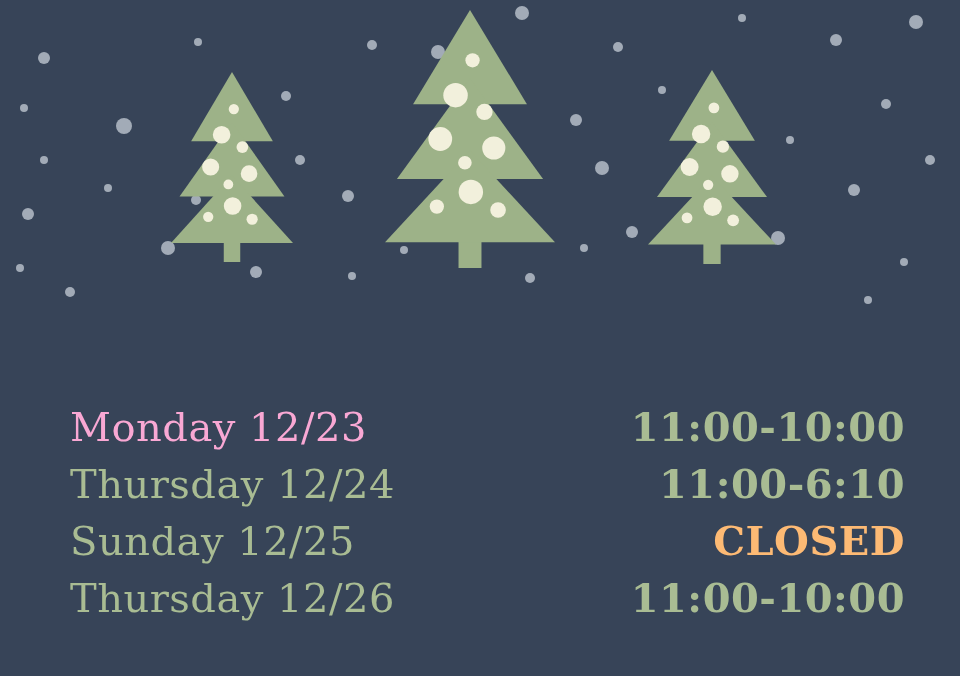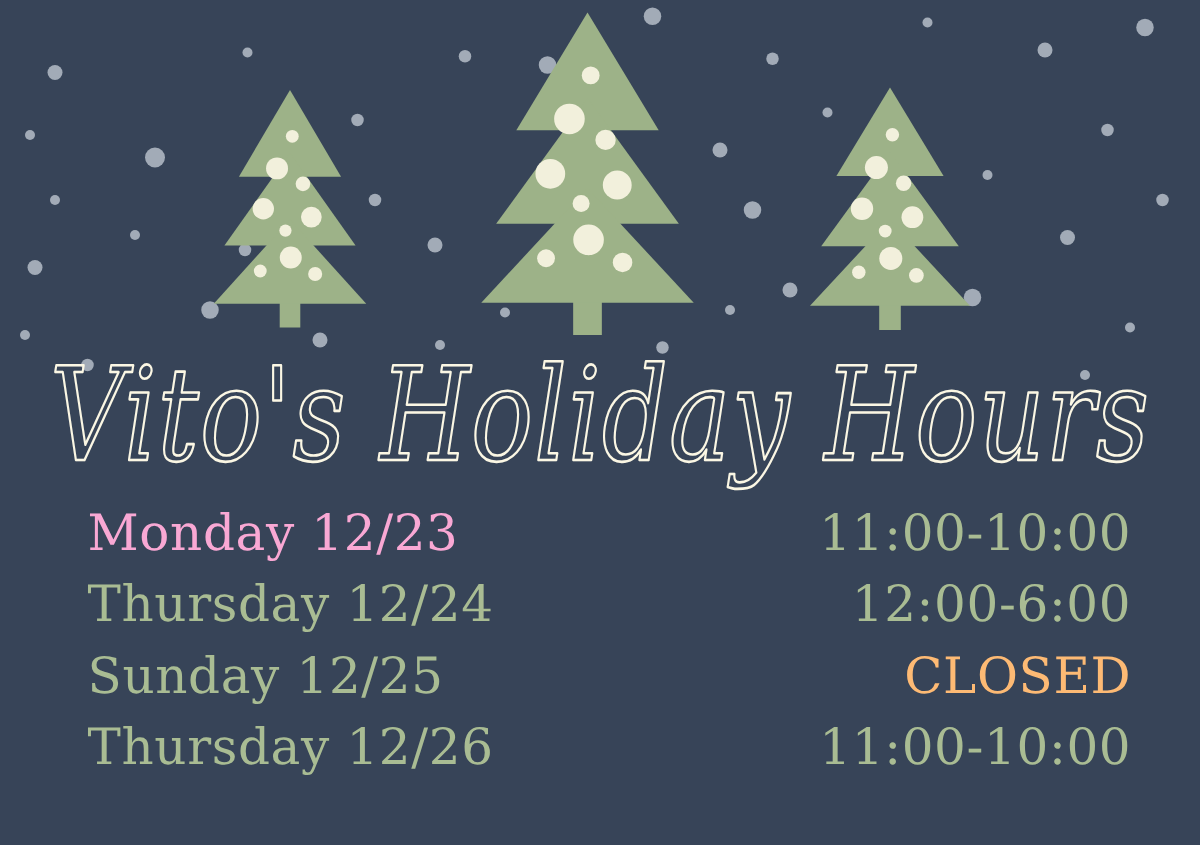--- a/index.html
+++ b/index.html
@@ -77,20 +77,21 @@
     white-space: nowrap;
   }
   .day-cell {
     flex: 0 0 auto;
     text-align: left;
   }
   .spacer { flex: 1 1 auto; }
   .time-cell {
     flex: 0 0 auto;
     text-align: right;
+    font-weight: bold;
   }
 </style>
 </head>
 <body>
 
 <div id="poster" style="background: rgb(55, 68, 88);">
 
   <svg id="snow-layer" viewBox="0 0 960 676" width="960" height="676" aria-hidden="true">
       <circle cx="44" cy="58" r="6" fill="#b9c2cc" opacity="0.82"></circle>
       <circle cx="198" cy="42" r="4" fill="#b9c2cc" opacity="0.82"></circle>
@@ -175,38 +176,33 @@
         <circle cx="722.88" cy="146.63" r="6.144" fill="#f2f0dc"></circle>
         <circle cx="689.6" cy="167" r="8.96" fill="#f2f0dc"></circle>
         <circle cx="729.92" cy="173.79000000000002" r="8.704" fill="#f2f0dc"></circle>
         <circle cx="708.16" cy="184.848" r="5.12" fill="#f2f0dc"></circle>
         <circle cx="712.64" cy="206.76999999999998" r="9.216" fill="#f2f0dc"></circle>
         <circle cx="687.04" cy="217.828" r="5.376" fill="#f2f0dc"></circle>
         <circle cx="733.12" cy="220.35" r="5.888" fill="#f2f0dc"></circle>
       </g>
     </svg>
 
-  <div id="title-block">
-    <svg id="title-svg" width="930" height="140" viewBox="0 0 930 140">
-      <text id="title-text" x="465" y="100" text-anchor="middle" style="stroke: rgb(251, 247, 228);" transform="translate(465,100) scale(0.793105390638202,1) translate(-465,-100)">Vito's Holiday Hours</text>
-    </svg>
-  </div>
 
   <div id="hours">
 
     <div class="hours-row">
       <span class="day-cell" style="color: #f9a8d4;">Monday 12/23</span>
       <span class="spacer"></span>
       <span class="time-cell" style="color: rgb(169, 188, 147);">11:00-10:00</span>
     </div>
 
     <div class="hours-row">
       <span class="day-cell" style="color: rgb(169, 188, 147);">Thursday 12/24</span>
       <span class="spacer"></span>
-      <span class="time-cell" style="color: rgb(169, 188, 147);">12:00-6:00</span>
+      <span class="time-cell" style="color: rgb(169, 188, 147);">11:00-6:10</span>
     </div>
 
     <div class="hours-row">
       <span class="day-cell" style="color: rgb(169, 188, 147);">Sunday 12/25</span>
       <span class="spacer"></span>
       <span class="time-cell" style="color: #fdba74;">CLOSED</span>
     </div>
 
     <div class="hours-row">
       <span class="day-cell" style="color: rgb(169, 188, 147);">Thursday 12/26</span>

